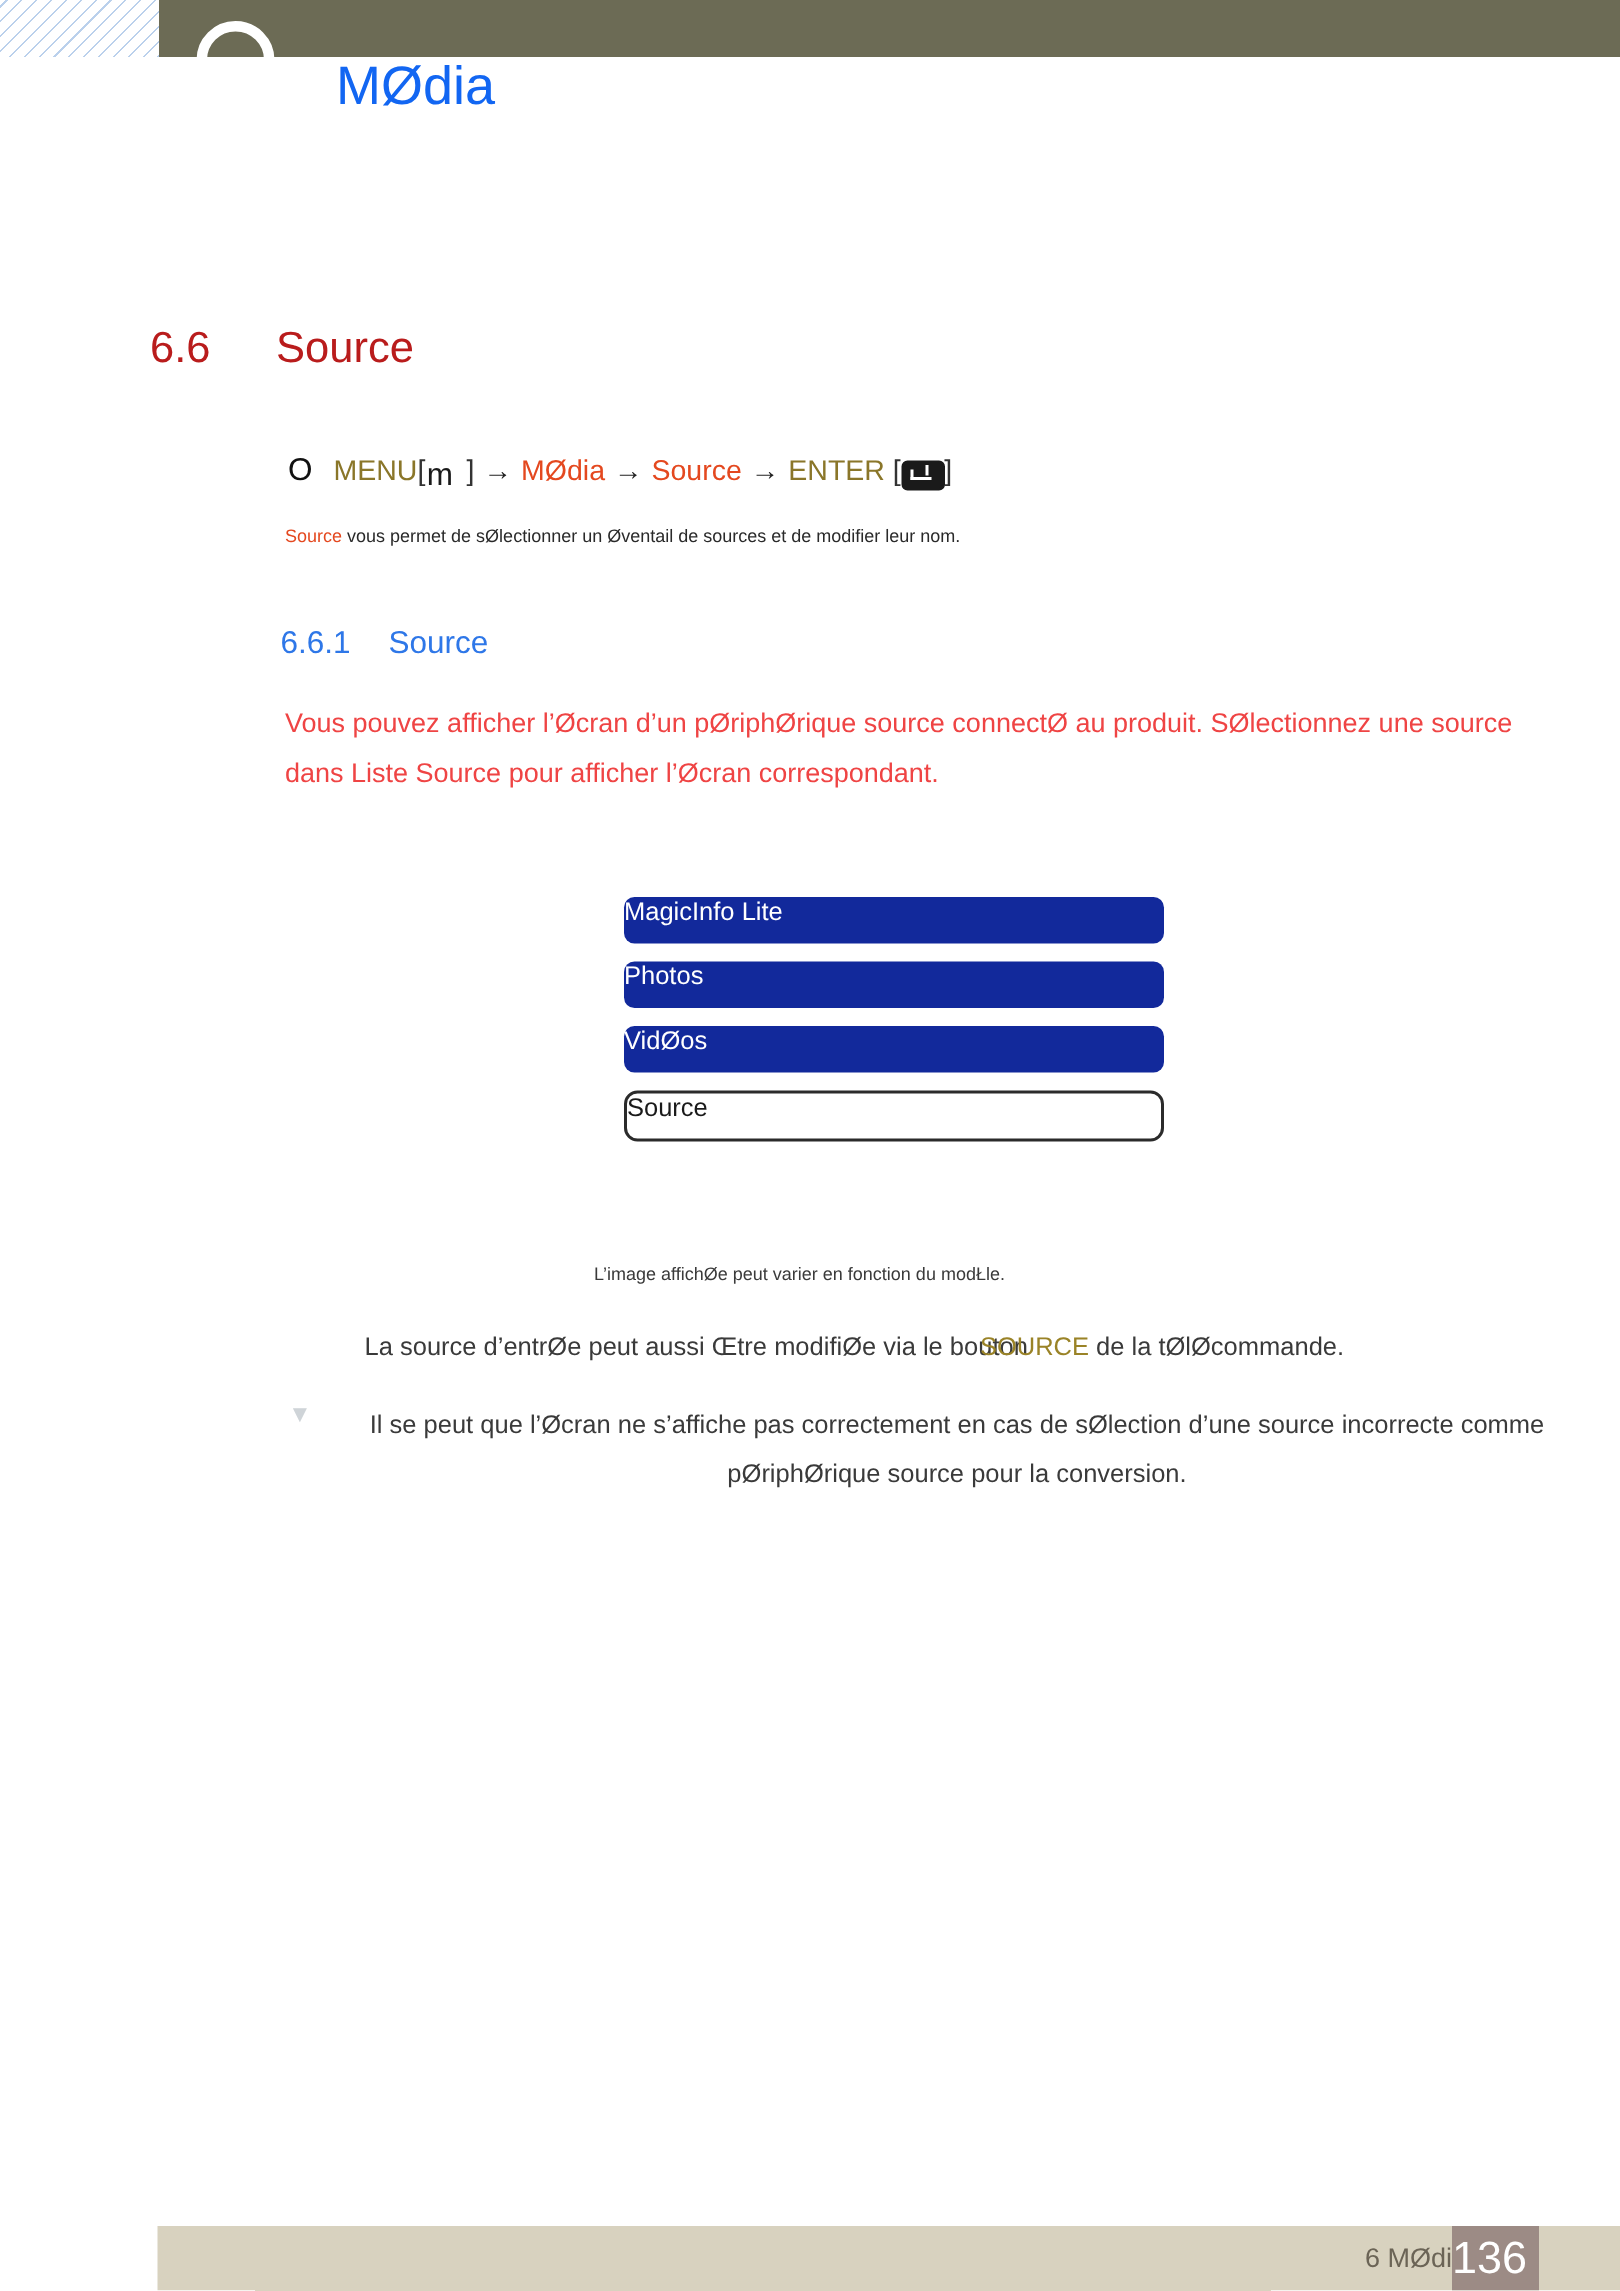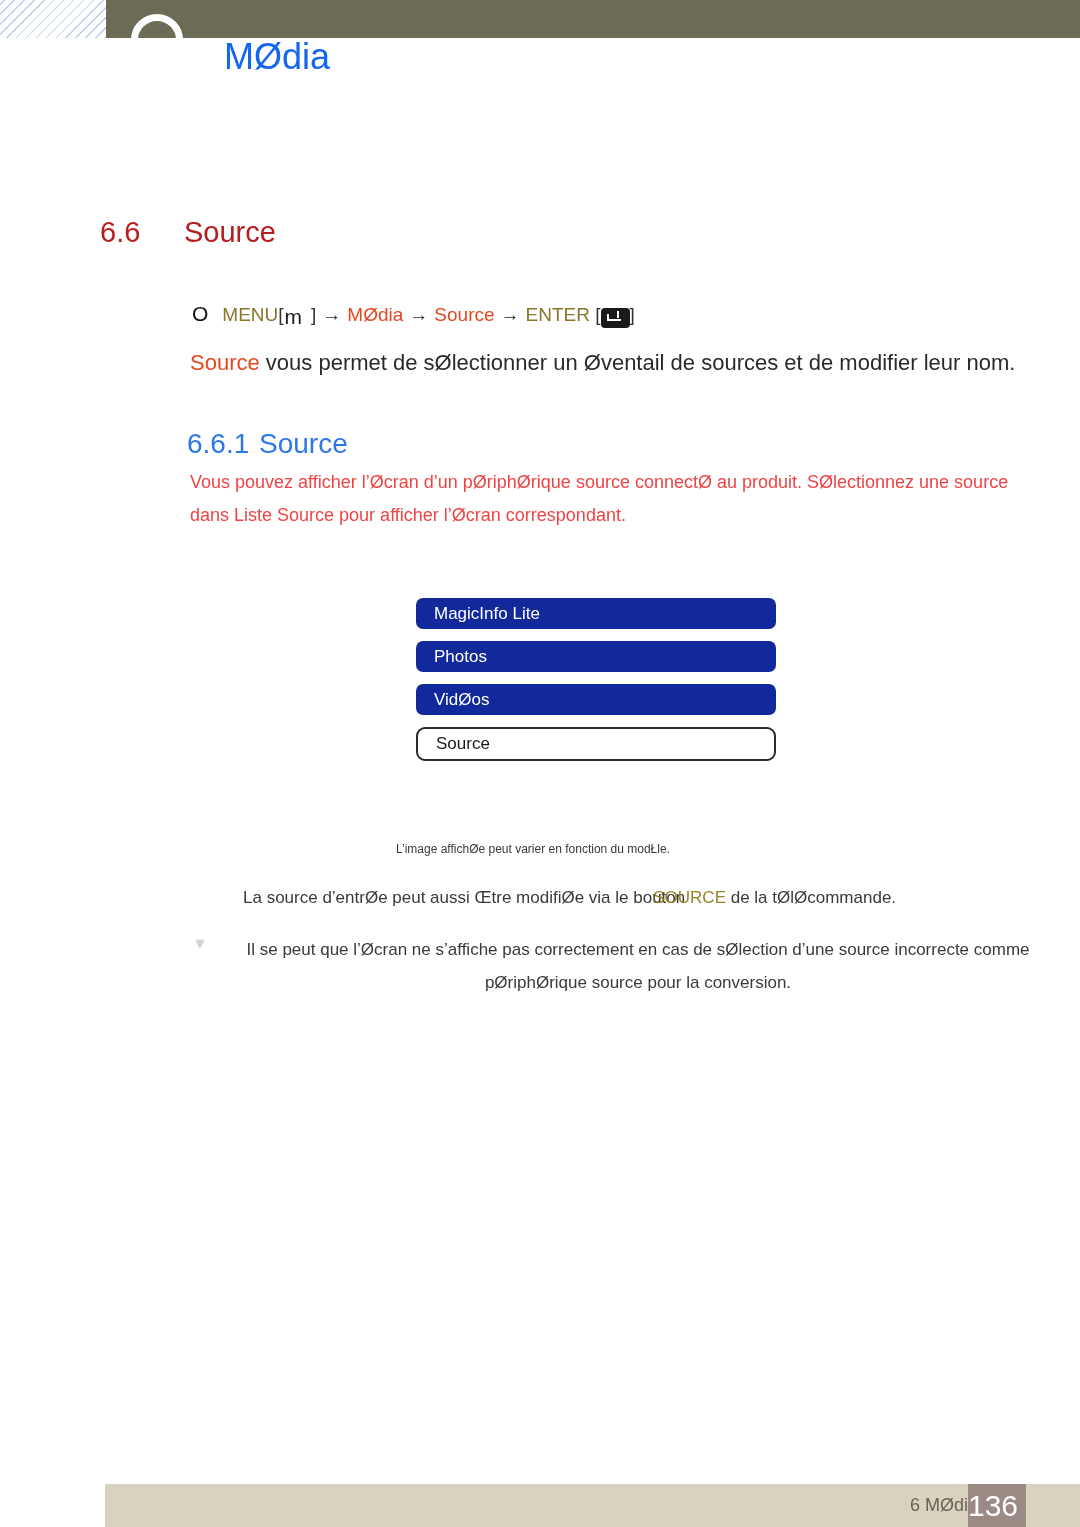--- a/index.html
+++ b/index.html
@@ -141,31 +141,31 @@
     height: 7px;
     background: #ffffff;
   }
   .arrow { padding: 0 6px; color: #222; }
 
   
   #intro-paragraph {
     position: absolute;
     left: 190px;
     top: 350px;
-    font-size: 22px;
+    font-size: 12px;
     color: #2a2a2a;
     white-space: nowrap;
   }
 
   
   #subsection-heading {
     position: absolute;
     left: 187px;
-    top: 428px;
-    font-size: 28px;
+    top: 417px;
+    font-size: 21px;
     color: #2e77e8;
     white-space: nowrap;
   }
   #subsection-heading .num { display: inline-block; width: 72px; }
 
   
   #body-paragraph {
     position: absolute;
     left: 190px;
     top: 466px;
@@ -180,22 +180,21 @@
     position: absolute;
     left: 416px;
     top: 598px;
     width: 360px;
   }
   .osd-item {
     height: 31px;
     border-radius: 7px;
     margin-bottom: 12px;
     display: flex;
-    align-items: center;
-    padding-left: 18px;
+    padding-left: 0;
     box-sizing: border-box;
     font-size: 17px;
   }
   .osd-item.filled {
     background: #12299b;
     color: #ffffff;
   }
   .osd-item.outlined {
     background: #ffffff;
     color: #1a1a1a;

